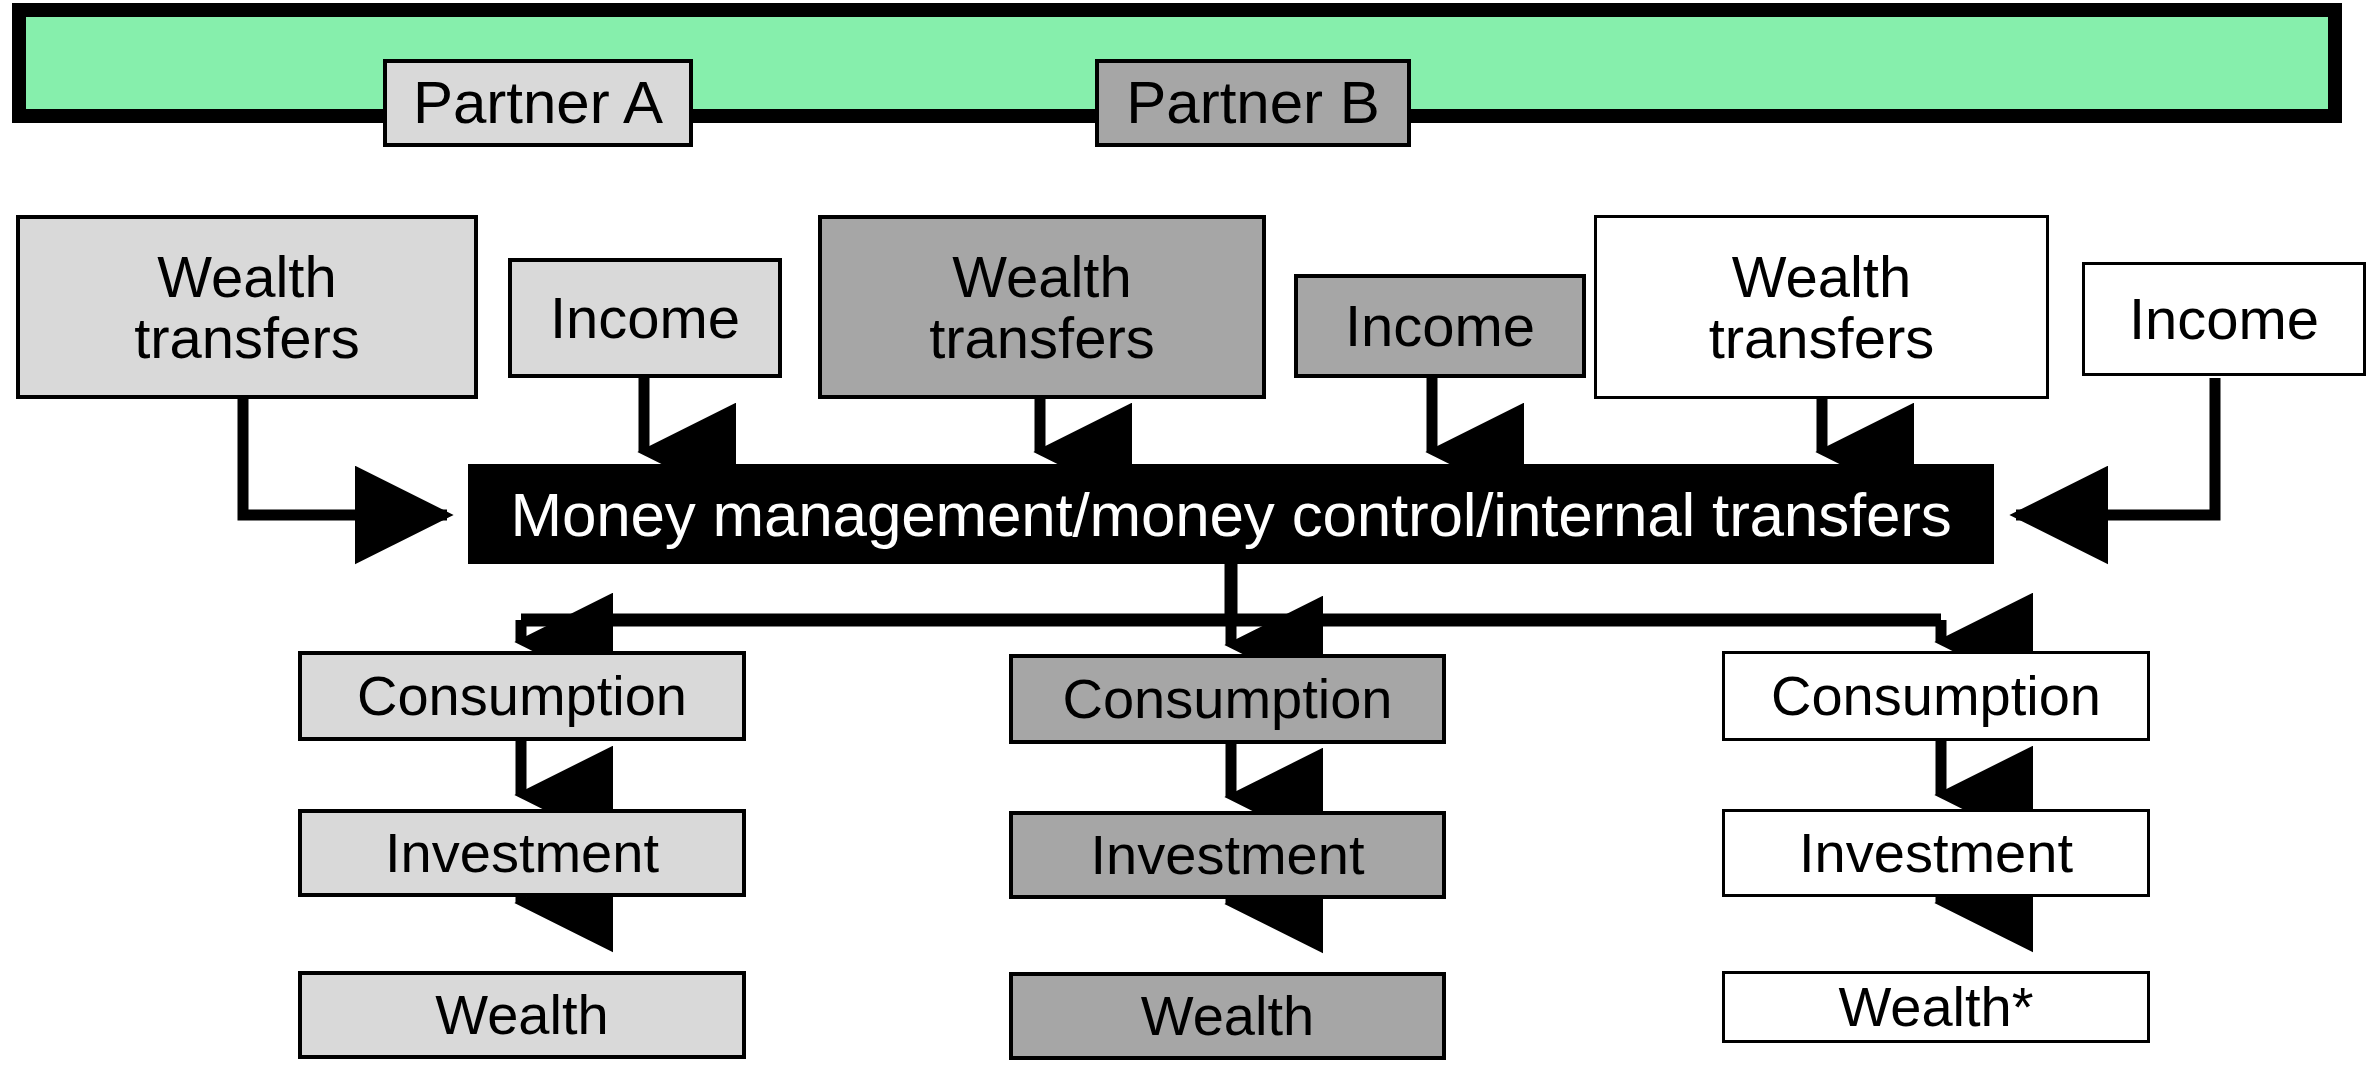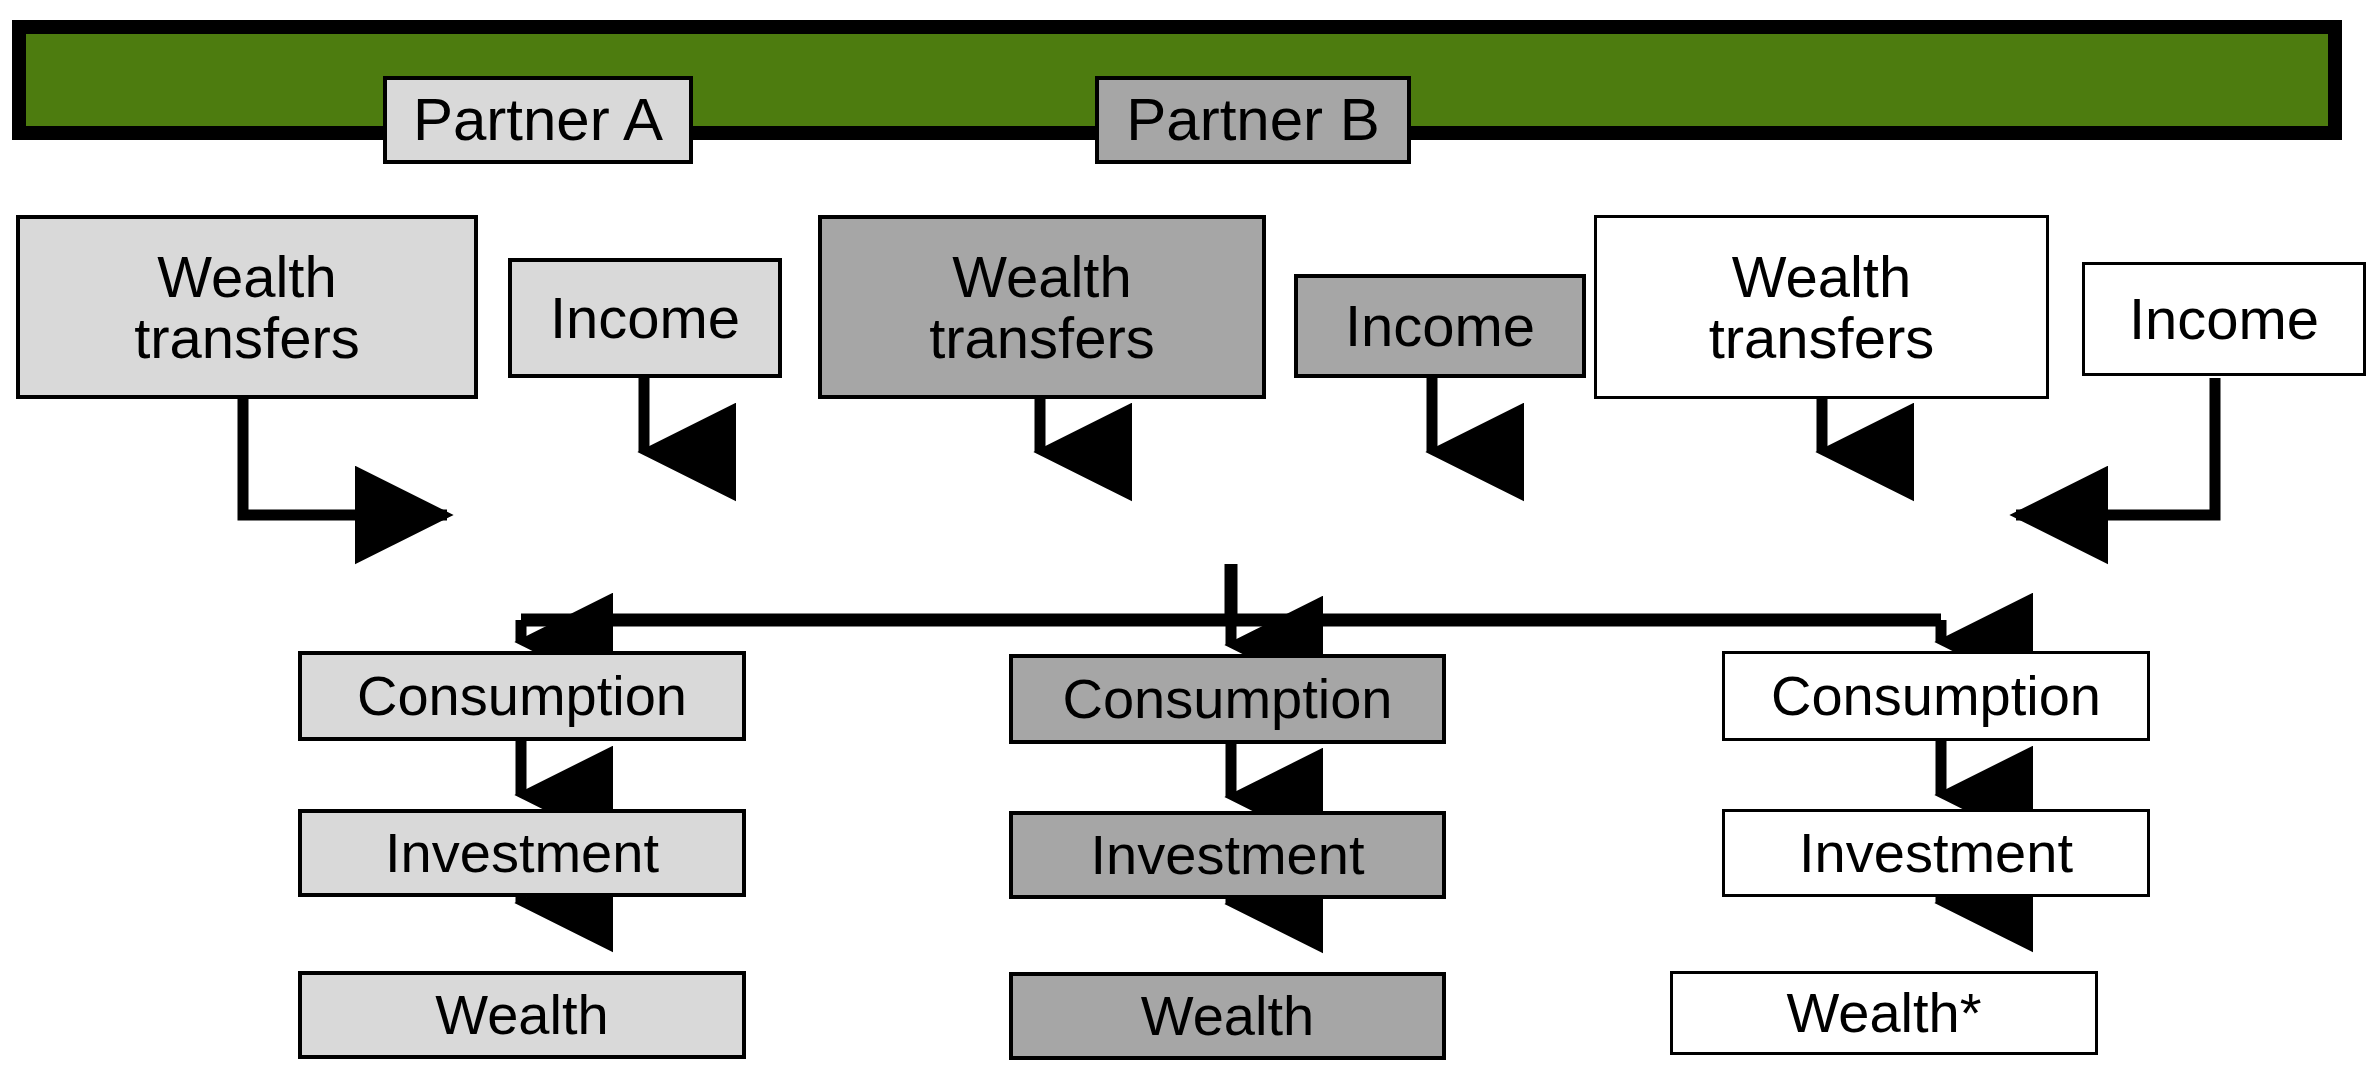--- a/index.html
+++ b/index.html
@@ -6,24 +6,24 @@
   body{font-family:"Liberation Sans", sans-serif;}
   #canvas{
     position:relative;
     width:2373px;
     height:1089px;
     background:#ffffff;
     overflow:hidden;
   }
   .legend-bar{
     position:absolute;
-    left:12px; top:20px;
+    left:12px; top:3px;
     width:2330px; height:120px;
     border:14px solid #000000;
-    background:#4d7c0f;
+    background:#86efac;
     box-sizing:border-box;
   }
   .box{
     position:absolute;
     box-sizing:border-box;
     border:4px solid #000000;
     display:flex;
     align-items:center;
     justify-content:center;
     text-align:center;
@@ -136,20 +136,23 @@
 
   <div class="box fill-white" style="left:1594px; top:215px; width:455px; height:184px; font-size:58px; flex-direction:column; border-width:3px;">
     <span>Wealth</span>
     <span>transfers</span>
   </div>
 
   <div class="box fill-white" style="left:2082px; top:262px; width:284px; height:114px; font-size:58px; border-width:3px;">
     <span>Income</span>
   </div>
 
+  <div class="blackbar" style="left:468px; top:464px; width:1526px; height:100px; font-size:62px;">
+    <span>Money management/money control/internal transfers</span>
+  </div>
 
   <div class="box fill-light" style="left:298px; top:651px; width:448px; height:90px; font-size:56px;">
     <span>Consumption</span>
   </div>
 
   <div class="box fill-light" style="left:298px; top:809px; width:448px; height:88px; font-size:56px;">
     <span>Investment</span>
   </div>
 
   <div class="box fill-light" style="left:298px; top:971px; width:448px; height:88px; font-size:56px;">
@@ -169,17 +172,17 @@
   </div>
 
   <div class="box fill-white" style="left:1722px; top:651px; width:428px; height:90px; font-size:56px; border-width:3px;">
     <span>Consumption</span>
   </div>
 
   <div class="box fill-white" style="left:1722px; top:809px; width:428px; height:88px; font-size:56px; border-width:3px;">
     <span>Investment</span>
   </div>
 
-  <div class="box fill-white" style="left:1670px; top:971px; width:428px; height:84px; font-size:56px; border-width:3px;">
+  <div class="box fill-white" style="left:1722px; top:971px; width:428px; height:72px; font-size:56px; border-width:3px;">
     <span>Wealth*</span>
   </div>
 
 </div>
 
 </body></html>

